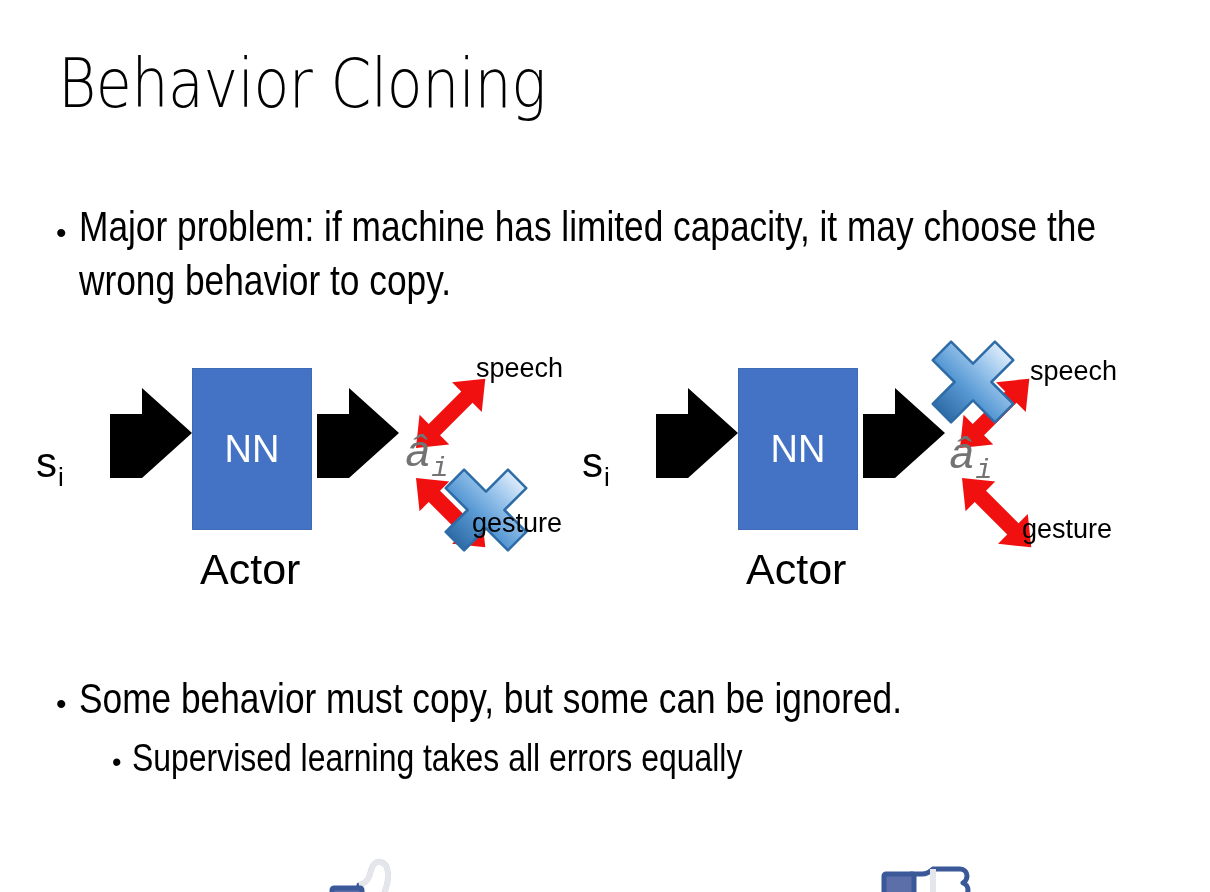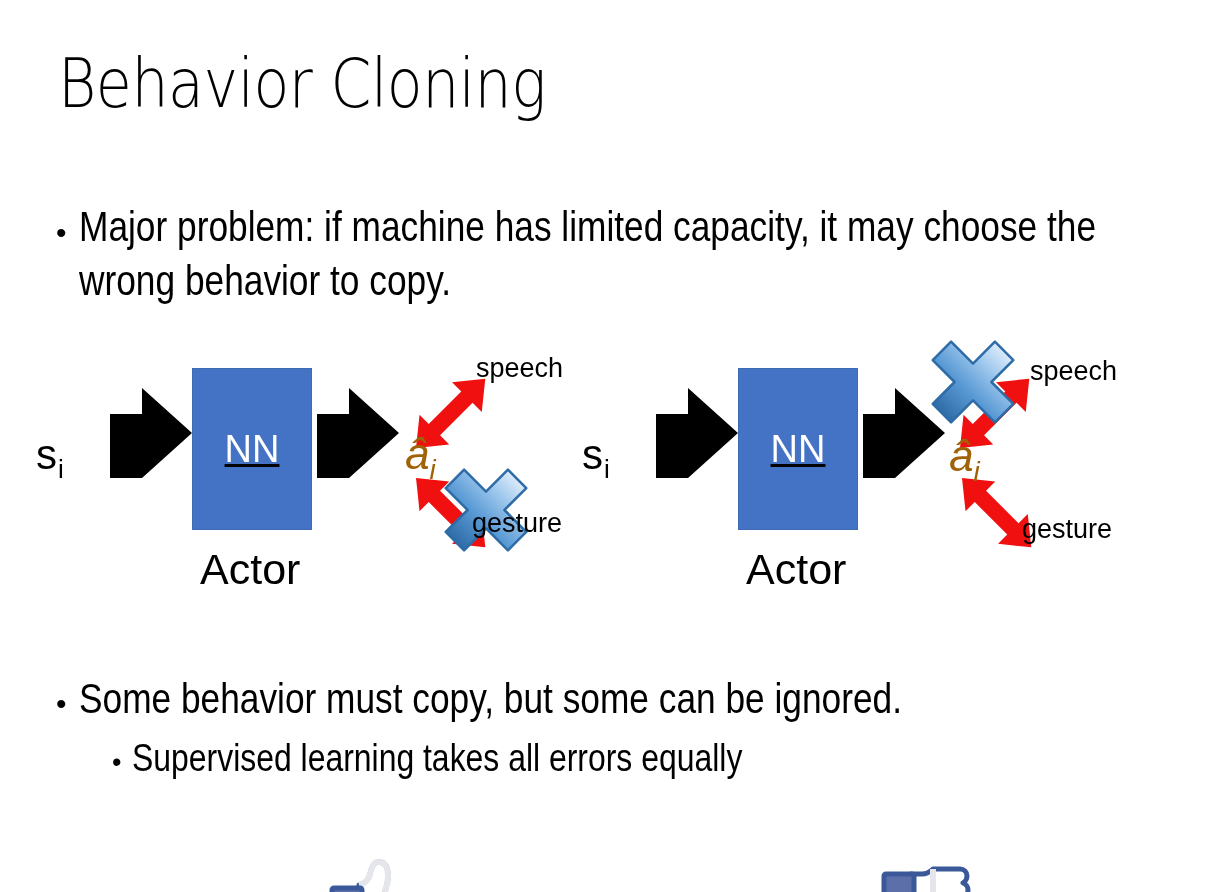--- a/index.html
+++ b/index.html
@@ -88,61 +88,61 @@
   #diagram-left  { left: 14px; }
   #diagram-right { left: 560px; }
 
   
   .state-label {
     position: absolute;
     font-family: "Liberation Sans", sans-serif;
     font-size: 42px;
     color: #000000;
     line-height: 1;
+    margin-top: 8px;
   }
   .state-label .sub {
     font-size: 26px;
     vertical-align: sub;
     margin-left: 1px;
   }
 
   
   .nn-box {
     position: absolute;
     background: #4472C4;
     border: 1px solid #3f6bb5;
     box-sizing: border-box;
     display: flex;
     align-items: center;
     justify-content: center;
-    text-decoration: underline;
   }
   .nn-box .nn-text {
     color: #ffffff;
     font-family: "Liberation Sans", sans-serif;
     font-size: 38px;
     line-height: 1;
   }
 
   .actor-label {
     position: absolute;
     font-family: "Liberation Sans", sans-serif;
     font-size: 43px;
     color: #000000;
     line-height: 1;
     white-space: nowrap;
   }
 
   
   .action-label {
     position: absolute;
-    font-family: Liberation Sans, sans-serif;
+    font-family: Liberation Mono, monospace;
     font-style: italic;
     font-size: 44px;
-    color: #a16207;
+    color: #737373;
     line-height: 1;
     white-space: nowrap;
   }
   .action-label .sub {
     font-size: 28px;
     font-style: italic;
     vertical-align: sub;
   }
 
   

